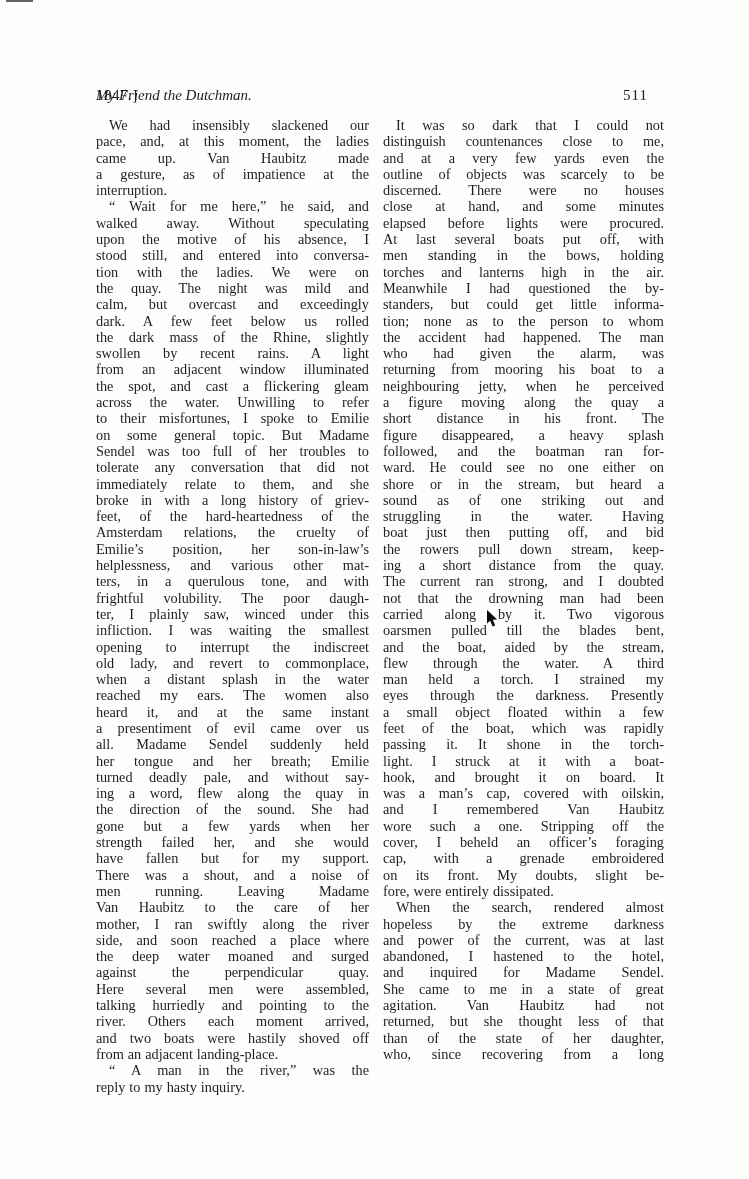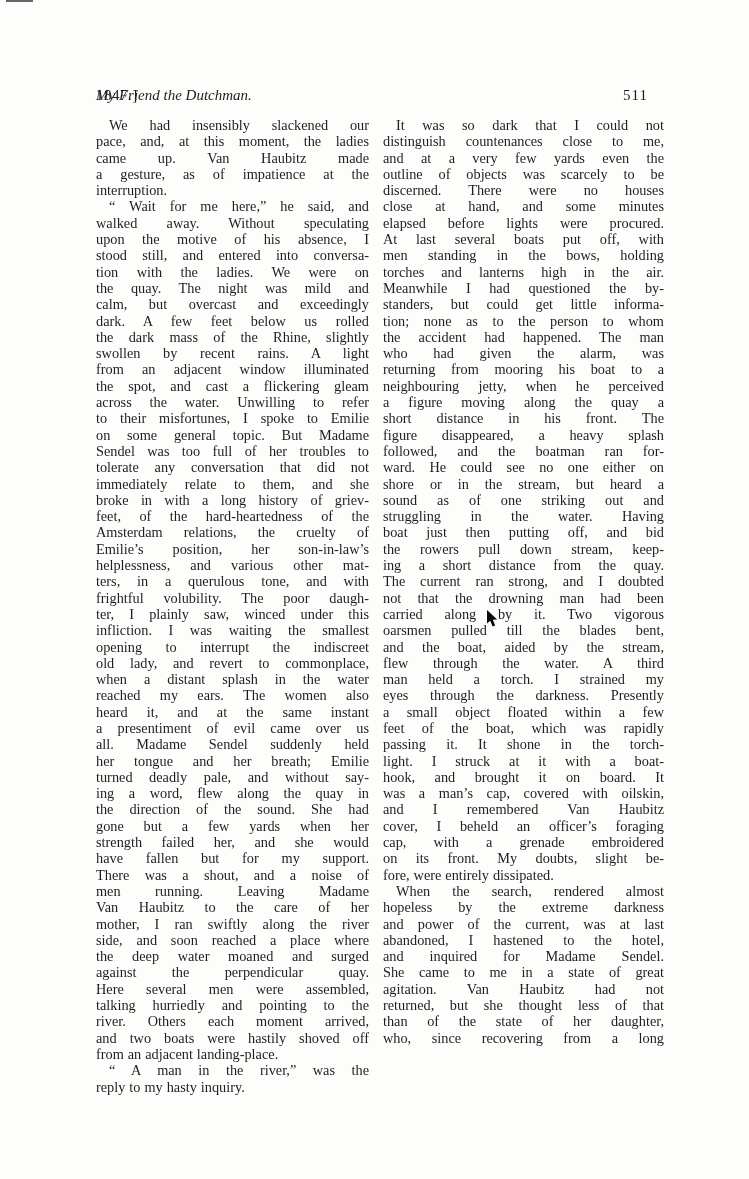--- a/index.html
+++ b/index.html
@@ -150,20 +150,21 @@
           <div class="line">flew through the water.  A third</div>
           <div class="line">man held a torch.  I strained my</div>
           <div class="line">eyes through the darkness.  Presently</div>
           <div class="line">a small object floated within a few</div>
           <div class="line">feet of the boat, which was rapidly</div>
           <div class="line">passing it.  It shone in the torch-</div>
           <div class="line">light.  I struck at it with a boat-</div>
           <div class="line">hook, and brought it on board.  It</div>
           <div class="line">was a man’s cap, covered with oilskin,</div>
           <div class="line">and I remembered Van Haubitz</div>
+          <div class="line">wore such a one.  Stripping off the</div>
           <div class="line">cover, I beheld an officer’s foraging</div>
           <div class="line">cap, with a grenade embroidered</div>
           <div class="line">on its front.  My doubts, slight be-</div>
           <div class="line last">fore, were entirely dissipated.</div>
         </div>
         <div class="paragraph">
           <div class="line indent">When the search, rendered almost</div>
           <div class="line">hopeless by the extreme darkness</div>
           <div class="line">and power of the current, was at last</div>
           <div class="line">abandoned, I hastened to the hotel,</div>

